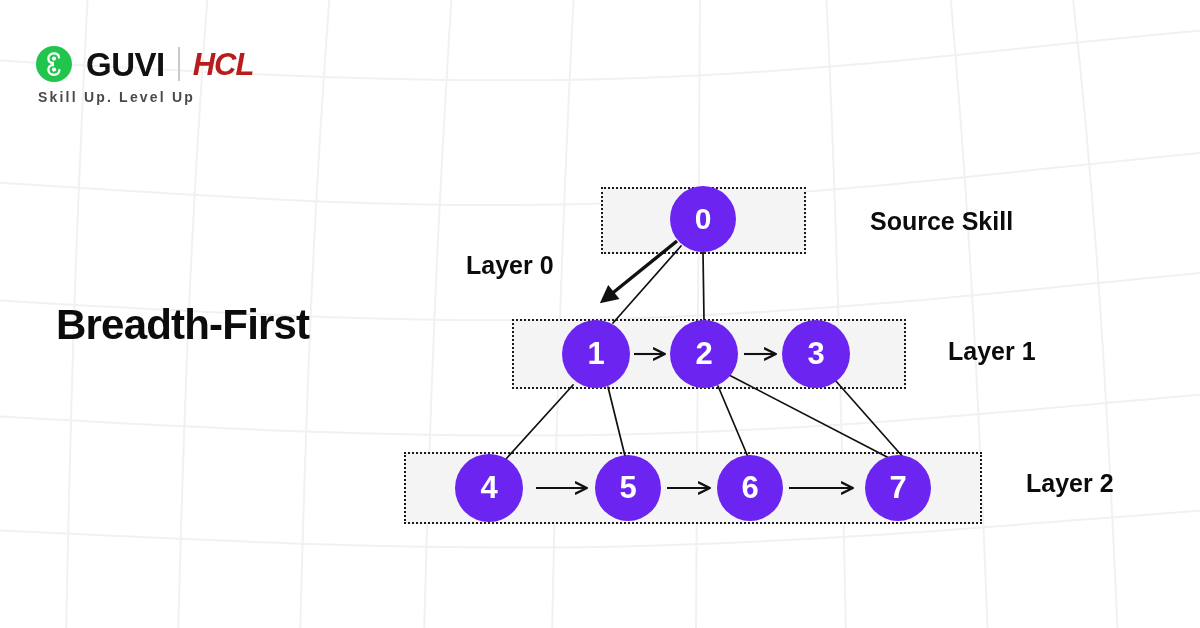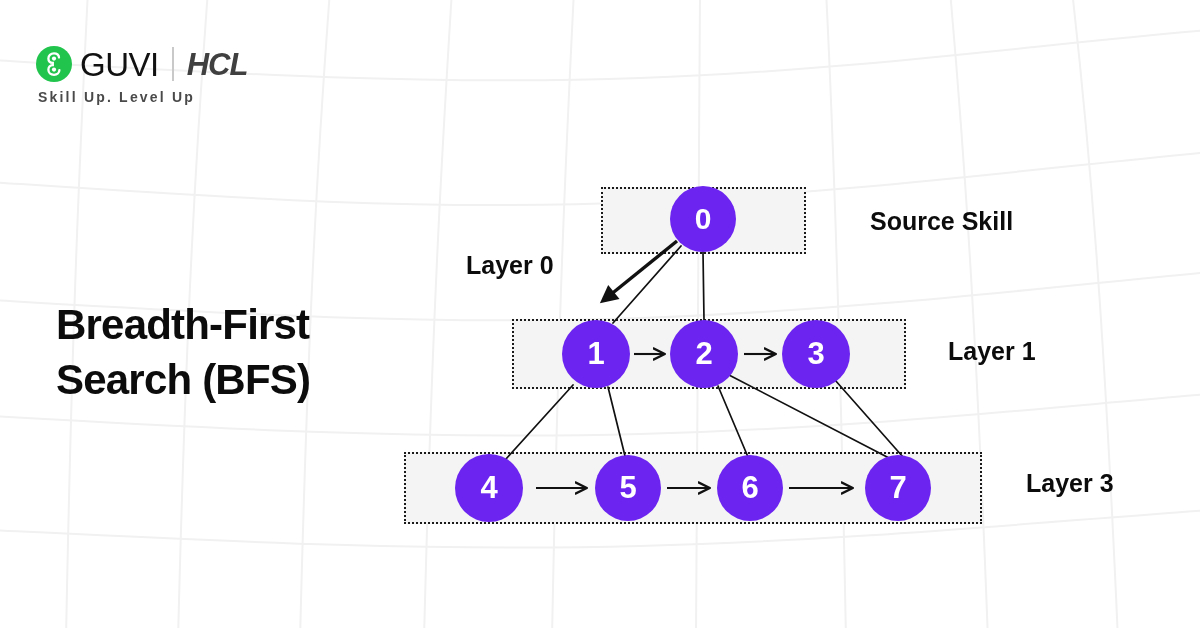--- a/index.html
+++ b/index.html
@@ -53,39 +53,39 @@
     height: 36px;
     border-radius: 50%;
     background: #21c44d;
     display: inline-flex;
     align-items: center;
     justify-content: center;
     flex: none;
   }
   #guvi-word {
     font-size: 33px;
-    font-weight: normal;
+    font-weight: bold;
     letter-spacing: -0.5px;
     color: #111111;
-    margin-left: 8px;
+    margin-left: 14px;
     line-height: 1;
   }
   #logo-divider {
     width: 2px;
     height: 34px;
     background: #c9c9c9;
     margin: 0 13px 0 13px;
     flex: none;
   }
   #hcl-word {
     font-size: 31px;
     font-weight: bold;
     font-style: italic;
     letter-spacing: -1px;
-    color: #404040;
+    color: #b91c1c;
     line-height: 1;
   }
   #logo-tagline {
     position: absolute;
     left: 2px;
     top: 45px;
     font-size: 14px;
     font-weight: bold;
     letter-spacing: 2.2px;
     color: #4a4a4a;
@@ -181,21 +181,20 @@
       </span>
       <span id="guvi-word">GUVI</span>
       <span id="logo-divider"></span>
       <span id="hcl-word">HCL</span>
     </div>
     <div id="logo-tagline">Skill Up. Level Up</div>
   </div>
 
   <div id="page-title">
     <div>Breadth-First</div>
-    <div>Search (BFS)</div>
   </div>
 
   <div id="diagram">
 
     <div class="layer-box" style="left:601px; top:187px; width:205px; height:67px;"></div>
     <div class="layer-box" style="left:512px; top:319px; width:394px; height:70px;"></div>
     <div class="layer-box" style="left:404px; top:452px; width:578px; height:72px;"></div>
 
     <svg id="edge-layer" viewBox="0 0 1200 628">
       <g stroke="#111111" stroke-width="1.7" fill="none" stroke-linecap="round">
@@ -251,16 +250,16 @@
     <div class="node" style="left:717px; top:455px; width:66px; height:66px; background:#6c24f0; font-size:31px;">
       <span>6</span>
     </div>
     <div class="node" style="left:865px; top:455px; width:66px; height:66px; background:#6c24f0; font-size:31px;">
       <span>7</span>
     </div>
 
     <div class="side-label" style="left:466px; top:207px;margin-top:44px;">Layer 0</div>
     <div class="side-label" style="left:870px; top:207px;">Source Skill</div>
     <div class="side-label" style="left:948px; top:337px;">Layer 1</div>
-    <div class="side-label" style="left:1026px; top:469px;">Layer 3</div>
+    <div class="side-label" style="left:1026px; top:469px;">Layer 2</div>
 
   </div>
 </div>
 
 </body></html>

